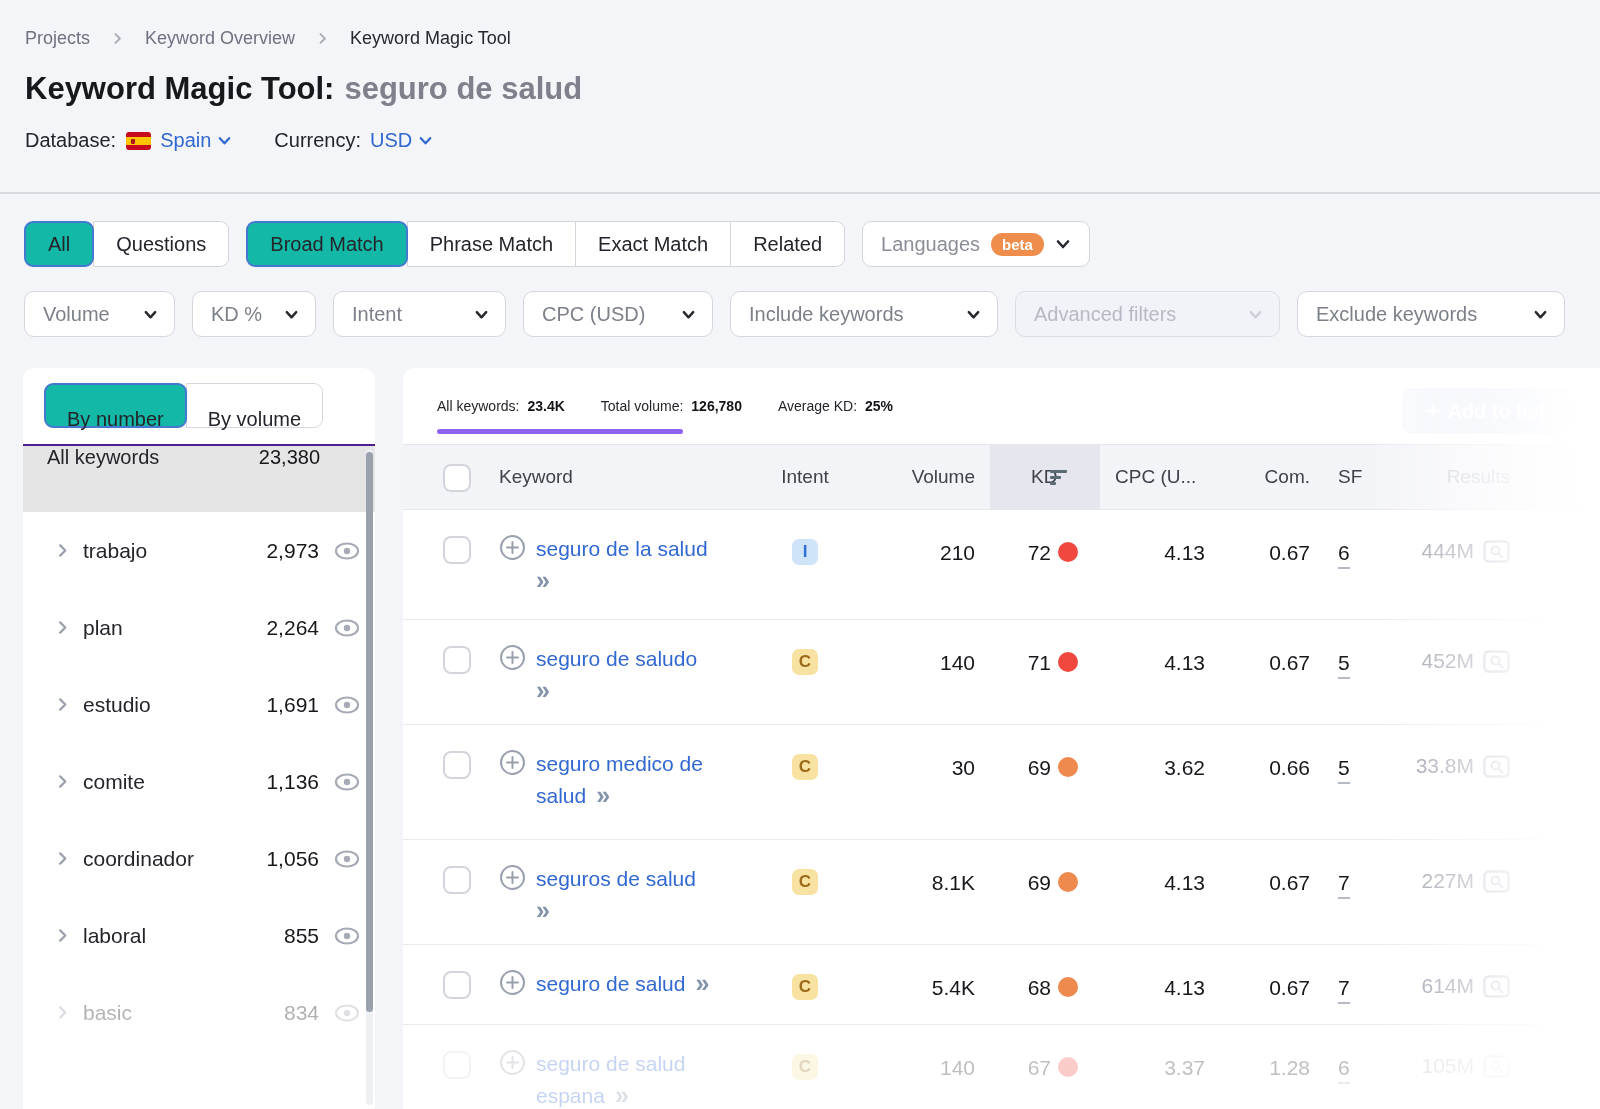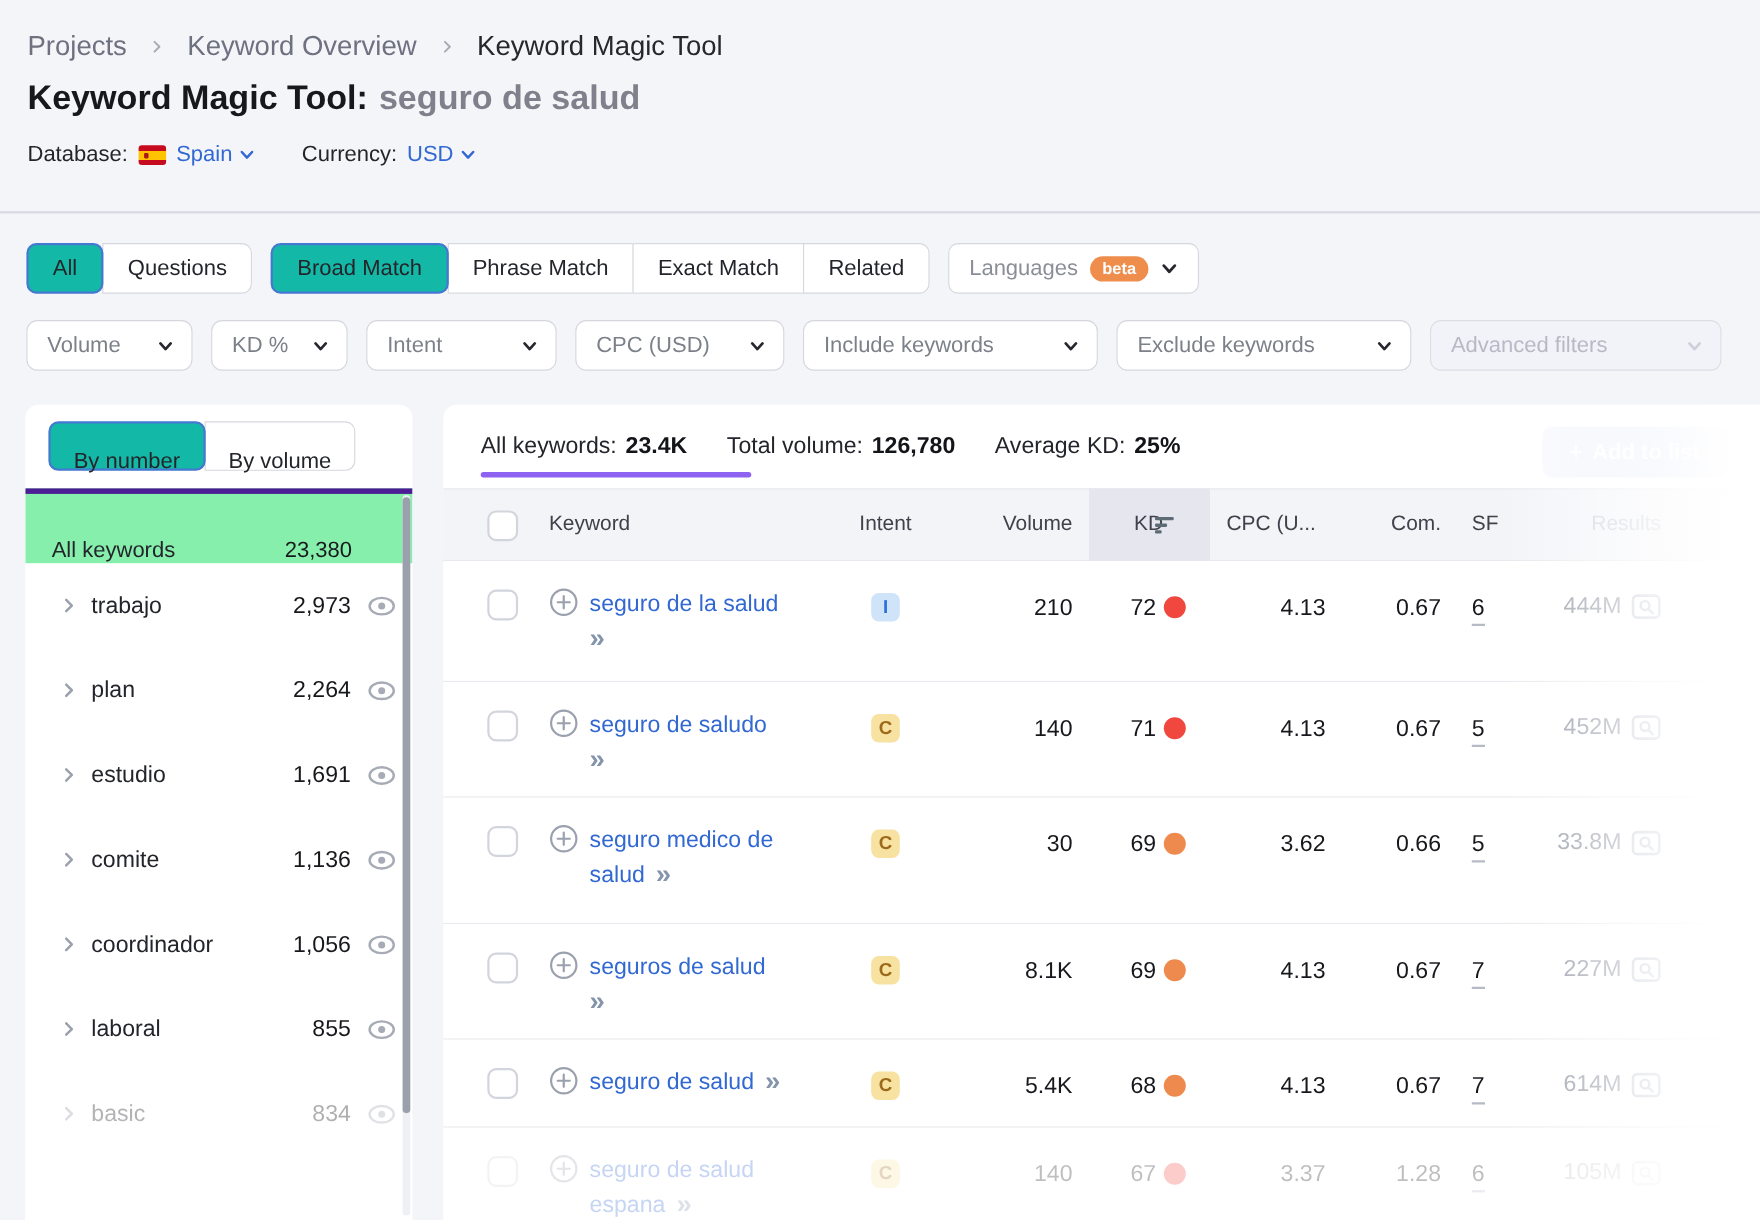--- a/index.html
+++ b/index.html
@@ -6,21 +6,21 @@
   html,body { width:1600px; height:1109px; }
   body {
     font-family: "Liberation Sans", sans-serif;
     background:#f4f5f9;
     position:relative;
     overflow:hidden;
     color:#23252b;
   }
 
   
-  .breadcrumb { position:absolute; left:25px; top:28px; display:flex; align-items:center; gap:21px; font-size:25px; color:#6e7280; }
+  .breadcrumb { position:absolute; left:25px; top:28px; display:flex; align-items:center; gap:21px; font-size:18px; color:#6e7280; }
   .crumb { color:#6e7280; cursor:pointer; }
   .crumb.current { color:#26282e; }
   .crumb-sep { display:inline-flex; color:#a7abb6; }
   .page-title { position:absolute; left:25px; top:71px; font-size:31px; font-weight:700; color:#17181c; }
   .page-title .query { color:#7e818b; margin-left:10px; }
   .db-row { position:absolute; left:25px; top:129px; display:flex; align-items:center; font-size:20px; color:#23252b;text-align:right; }
   .flag-es { width:25px; height:18px; border-radius:3px; margin:0 9px 0 10px;
     background:linear-gradient(to bottom,#c60b1e 27%,#ffc400 27%,#ffc400 73%,#c60b1e 73%);
     position:relative; }
   .flag-es::after{ content:""; position:absolute; left:5px; top:7px; width:4px; height:5px; background:#ad1519; border-radius:1px; }
@@ -45,35 +45,35 @@
   .filter-pill .chev { color:#26282e; }
   .filter-pill.disabled { color:#b7bac4; border-color:#dddee5; background:#f2f3f8; }
   .filter-pill.disabled .chev { color:#cdd0d9; }
   .w-volume{width:151px}.w-kd{width:124px}.w-intent{width:173px}.w-cpc{width:190px}.w-include{width:268px}.w-exclude{width:268px}.w-advanced{width:265px}
 
   
   .sidebar { position:absolute; left:23px; top:368px; width:352px; bottom:0; background:#fff; border-radius:12px 12px 0 0; overflow:hidden; }
   .toggle-wrap { height:76px; padding:15px 0 0 21px; }
   .toggle-wrap .seg-btn { height:45px; line-height:43px; font-size:20px; padding:14px 21px; }
   .toggle-wrap .seg-btn.selected { line-height:41px; }
-  .sb-allkw { position:absolute; left:0; right:0; top:76px; height:68px; background:#86efac; border-top:5px solid #4c1d95; display:flex; align-items:flex-end; justify-content:space-between; padding:0 55px 0 24px; font-size:20px; color:#23252b; }
+  .sb-allkw { position:absolute; left:0; right:0; top:76px; height:68px; background:#e5e5e5; border-top:2px solid #4c1d95; display:flex; align-items:flex-start; justify-content:space-between; padding:0 55px 0 24px; font-size:20px; color:#23252b; }
   .sb-allkw .cnt { font-size:20px; color:#17181c; }
   .sb-list { position:absolute; left:0; right:0; top:144px; bottom:0; }
   .sb-item { height:77px; display:flex; align-items:center; padding:0 14px 0 32px; cursor:pointer; }
   .sb-chevron { display:inline-flex; color:#9ba0ad; margin-right:13px; }
   .sb-label { flex:1; font-size:21px; color:#23252b; }
   .sb-count { font-size:21px; color:#17181c; margin-right:14px; }
   .sb-item.faded { opacity:0.35; }
   .sb-fade { position:absolute; left:0; right:10px; bottom:0; height:95px; background:linear-gradient(rgba(255,255,255,0), rgba(255,255,255,0.96)); pointer-events:none; }
   .sb-track { position:absolute; right:2px; top:82px; bottom:4px; width:7px; background:#eff0f4; border-radius:4px; }
   .sb-thumb { position:absolute; right:2px; top:84px; height:560px; width:7px; background:#9aa0ac; border-radius:4px; cursor:grab; }
 
   
   .main { position:absolute; left:403px; top:368px; right:0; bottom:0; background:#fff; border-radius:12px 0 0 0; }
-  .stats { position:absolute; left:34px; top:0; height:76px; display:flex; align-items:center; gap:36px; font-size:21px; color:#23252b; }
+  .stats { position:absolute; left:34px; top:0; height:76px; display:flex; align-items:center; gap:36px; font-size:14px; color:#23252b; }
   .stats b { color:#141519; margin-left:8px; font-weight:700; }
   .stat-underline { position:absolute; left:34px; top:61px; width:246px; height:5px; background:#8f63f2; border-radius:3px; }
   .add-list-btn { position:absolute; right:30px; top:20px; width:168px; height:46px; border-radius:9px;
     background:linear-gradient(90deg, rgba(228,232,248,0.25), rgba(220,226,246,0.95));
     color:rgba(255,255,255,0.95); font-size:20px; font-weight:700; display:flex; align-items:center; justify-content:center; gap:9px; cursor:pointer; }
 
   .thead { position:absolute; left:0; right:0; top:76px; height:66px; background:#f3f4f8; border-top:1px solid #e7e8ed; border-bottom:1px solid #e7e8ed; font-size:19px; color:#3f424b; }
   .kd-col-bg { position:absolute; left:587px; top:-1px; bottom:-1px; width:110px; background:#e6e7ee; }
   .hcell { position:absolute; line-height:64px; }
   .h-kw { left:96px; }
@@ -221,30 +221,30 @@
       </span>
   </div>
   <div class="filter-pill w-include">
     <span>Include keywords</span>
     <span class="chev">
         <svg width="15" height="15" viewBox="0 0 16 16">
           <path d="M3 5.5 8 11l5-5.5" stroke="currentColor" stroke-width="2.6" fill="none" stroke-linecap="round" stroke-linejoin="round"></path>
         </svg>
       </span>
   </div>
+  <div class="filter-pill w-advanced disabled">
+    <span>Advanced filters</span>
+    <span class="chev">
+        <svg width="15" height="15" viewBox="0 0 16 16">
+          <path d="M3 5.5 8 11l5-5.5" stroke="currentColor" stroke-width="2.6" fill="none" stroke-linecap="round" stroke-linejoin="round"></path>
+        </svg>
+      </span>
+  </div>
   <div class="filter-pill w-exclude">
     <span>Exclude keywords</span>
-    <span class="chev">
-        <svg width="15" height="15" viewBox="0 0 16 16">
-          <path d="M3 5.5 8 11l5-5.5" stroke="currentColor" stroke-width="2.6" fill="none" stroke-linecap="round" stroke-linejoin="round"></path>
-        </svg>
-      </span>
-  </div>
-  <div class="filter-pill w-advanced disabled">
-    <span>Advanced filters</span>
     <span class="chev">
         <svg width="15" height="15" viewBox="0 0 16 16">
           <path d="M3 5.5 8 11l5-5.5" stroke="currentColor" stroke-width="2.6" fill="none" stroke-linecap="round" stroke-linejoin="round"></path>
         </svg>
       </span>
   </div>
 </div>
 
 <div class="sidebar">
   <div class="toggle-wrap">

